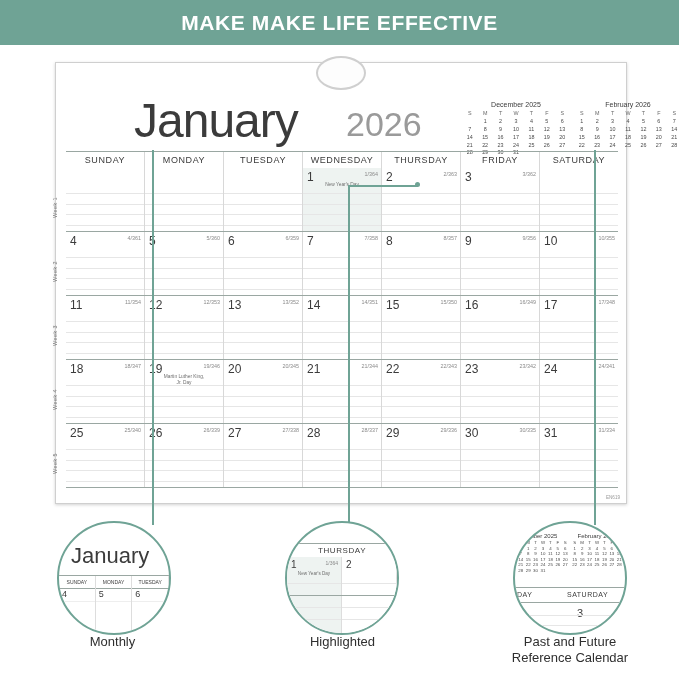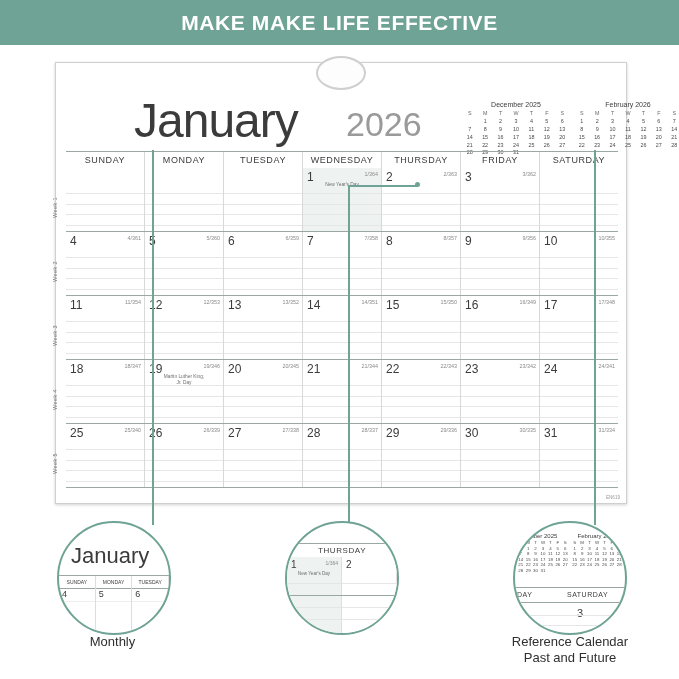--- a/index.html
+++ b/index.html
@@ -837,20 +837,21 @@
       <b>2</b>
       <span class="ln" style="top:26px"></span>
         <span class="ln" style="top:38px"></span>
       <span class="ln" style="top:50px"></span>
         <span class="ln" style="top:62px"></span>
     </div>
   </div>
   <div class="m2-sep"></div>
 </div>
 <div class="cap cap2">
+  <div>Highlighted</div>
 </div>
 
 <div class="callout c3">
   <div class="m3-mini" style="left:2px;top:10px;">
     <div class="t">mber 2025</div>
     <table>
         <thead>
           <tr id="c3-prev-dow">
             <th>S</th>
             <th>M</th>
@@ -975,15 +976,15 @@
   </div>
   <div class="m3-band">
     <span style="left:2px">DAY</span>
     <span style="left:52px">SATURDAY</span>
   </div>
   <div class="m3-num">3</div>
   <span class="m3-ln" style="top:92px"></span>
   <span class="m3-ln" style="top:102px"></span>
 </div>
 <div class="cap cap3">
+  <div>Past and Future</div>
   <div>Reference Calendar</div>
-  <div>Past and Future</div>
 </div>
 
 </body></html>

